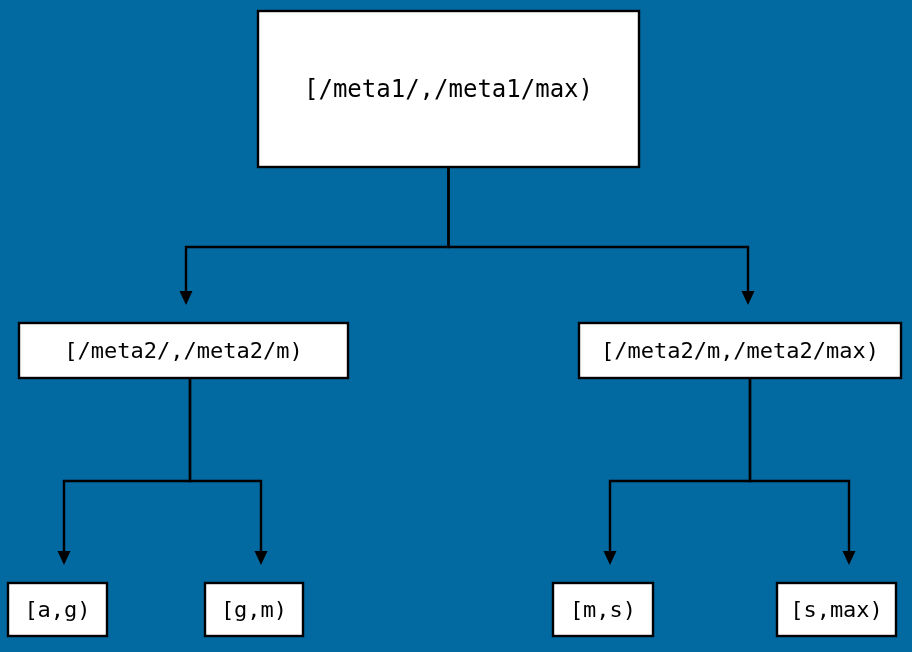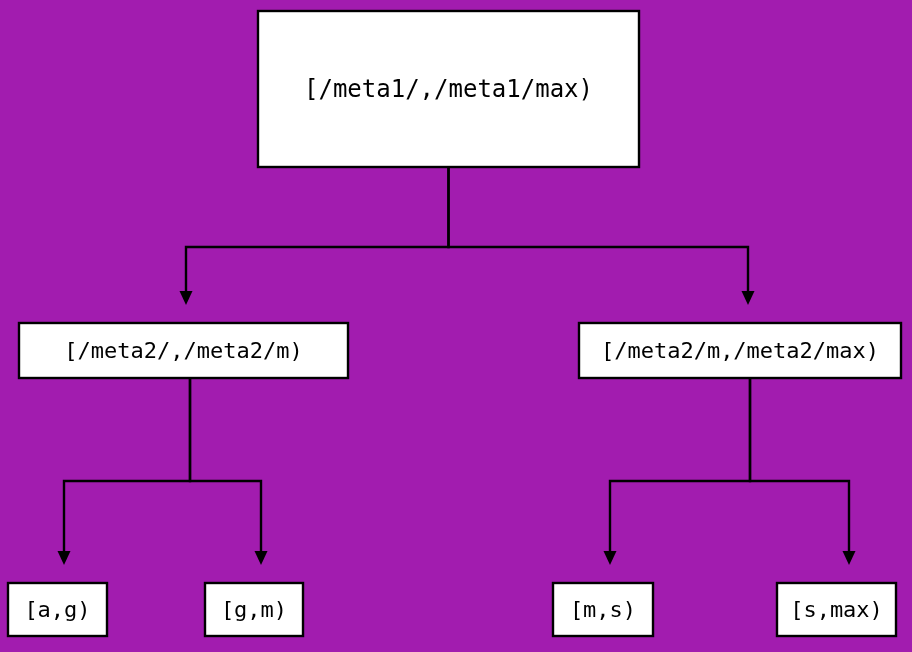--- a/index.html
+++ b/index.html
@@ -10,21 +10,21 @@
   body {
     width: 912px;
     height: 652px;
     font-family: "DejaVu Sans Mono", "Liberation Mono", monospace;
     overflow: hidden;
   }
   #diagram-root {
     position: relative;
     width: 912px;
     height: 652px;
-    background: #a21caf;
+    background: #0369a1;
   }
   svg#tree-canvas {
     display: block;
     width: 912px;
     height: 652px;
   }
   .node-box {
     fill: #ffffff;
     stroke: #000000;
     stroke-width: 2.4;

